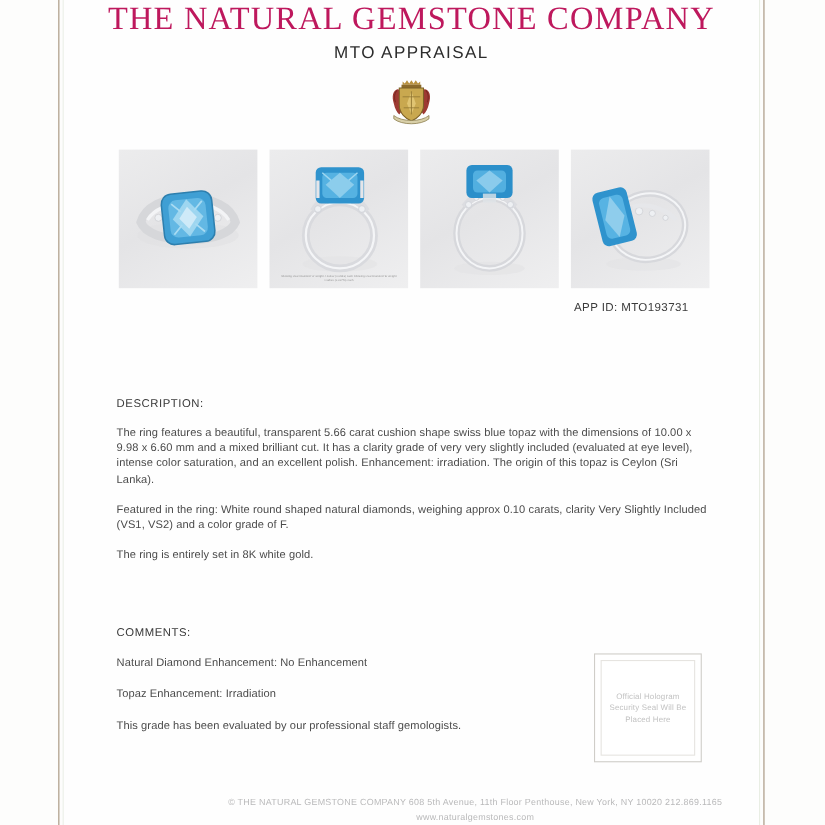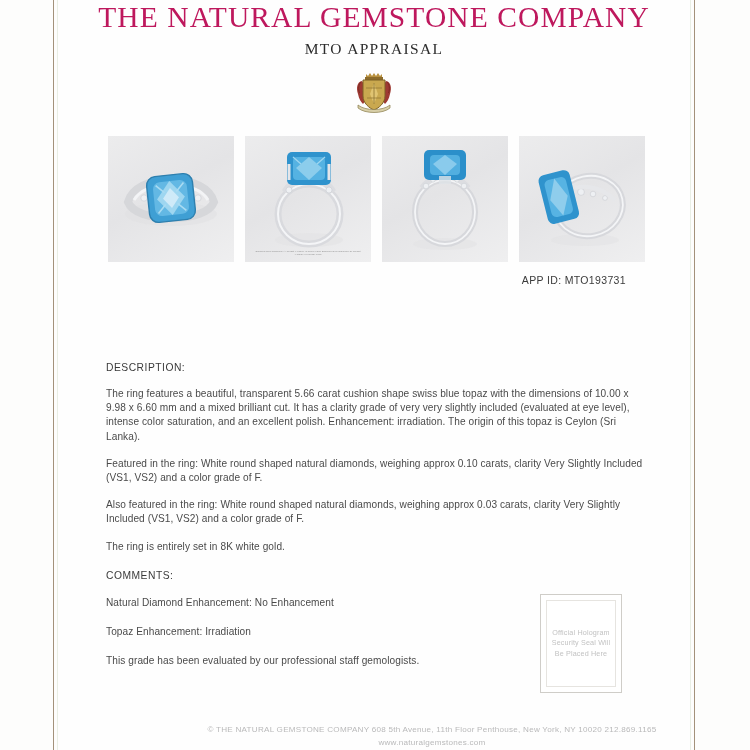--- a/index.html
+++ b/index.html
@@ -53,21 +53,21 @@
   .brand-title {
     font-family: "Liberation Serif", serif;
     font-size: 29.5px;
     letter-spacing: 1.1px;
     color: #be185d;
     white-space: nowrap;
     line-height: 1.05;
     font-weight: 400;
   }
   .doc-subtitle {
-    font-family: Liberation Serif, serif;
+    font-family: Liberation Sans, sans-serif;
     font-size: 15.5px;
     letter-spacing: 1.3px;
     color: #2c2c2c;
     margin-top: 7px;
   }
 
   
   .crest-wrap {
     display: flex;
     justify-content: center;
@@ -156,21 +156,21 @@
     margin-bottom: 15px;
     letter-spacing: 0.08px;
   }
   .comment-line:last-child { margin-bottom: 0; }
 
   
   .seal-box {
     position: absolute;
     left: 482px;
     top: 594px;
-    width: 82px;
+    width: 98px;
     height: 99px;
     border: 1px solid #cfcdc8;
     background: #ffffff;
     box-sizing: border-box;
     padding: 5px;
   }
   .seal-inner {
     width: 100%;
     height: 100%;
     border: 1px solid #e6e4e0;
@@ -323,21 +323,20 @@
     </div>
 
   </div>
 
   <div class="app-id">APP ID: MTO193731</div>
 
   <div class="content">
     <div class="section-label">DESCRIPTION:</div>
     <div class="para">The ring features a beautiful, transparent 5.66 carat cushion shape swiss blue topaz with the dimensions of 10.00 x 9.98 x 6.60 mm and a mixed brilliant cut. It has a clarity grade of very very slightly included (evaluated at eye level), intense color saturation, and an excellent polish. Enhancement: irradiation. The origin of this topaz is Ceylon (Sri Lanka).</div>
     <div class="para">Featured in the ring: White round shaped natural diamonds, weighing approx 0.10 carats, clarity Very Slightly Included (VS1, VS2) and a color grade of F.</div>
-    <div class="para">Also featured in the ring: White round shaped natural diamonds, weighing approx 0.03 carats, clarity Very Slightly Included (VS1, VS2) and a color grade of F.</div>
     <div class="para">The ring is entirely set in 8K white gold.</div>
   </div>
 
   <div class="comments">
     <div class="section-label">COMMENTS:</div>
     <div class="comment-line">Natural Diamond Enhancement: No Enhancement</div>
     <div class="comment-line">Topaz Enhancement: Irradiation</div>
     <div class="comment-line">This grade has been evaluated by our professional staff gemologists.</div>
   </div>
 

